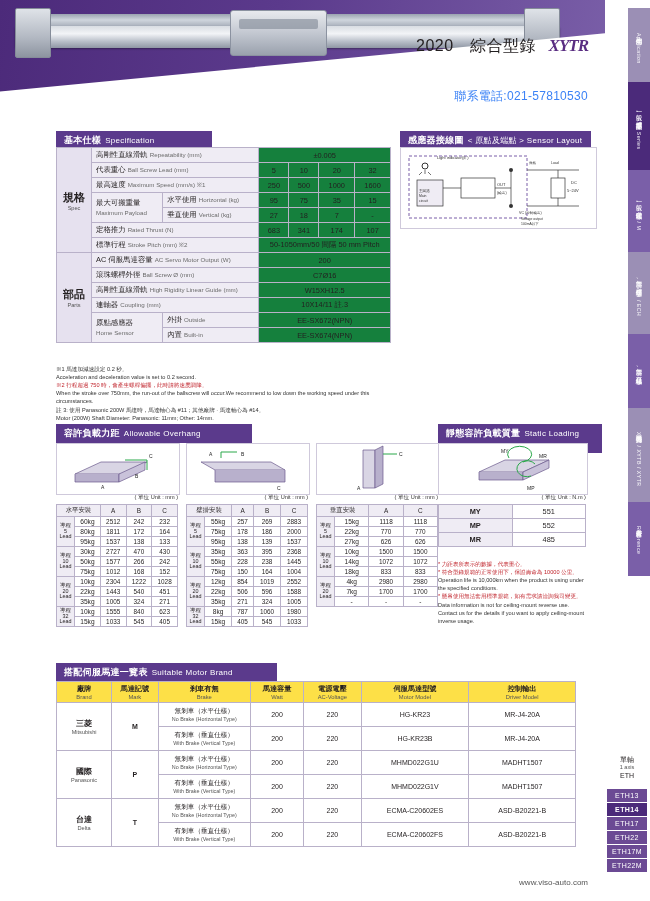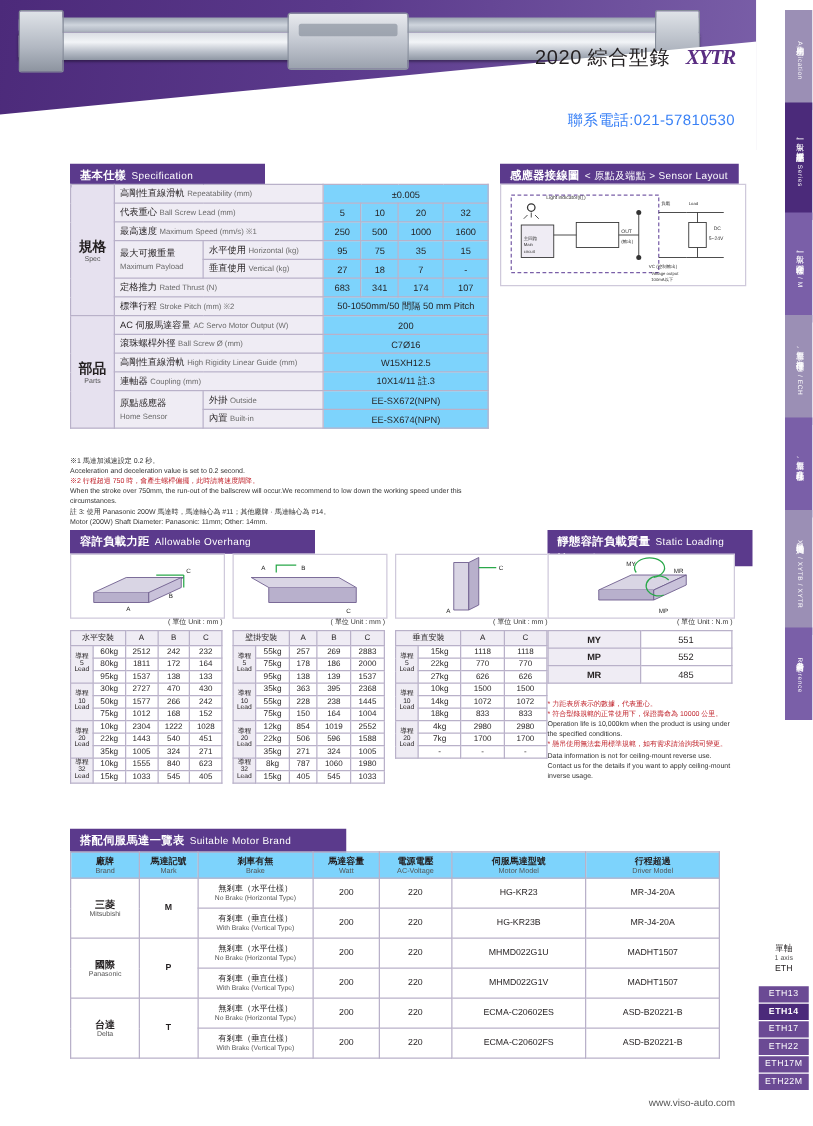--- a/index.html
+++ b/index.html
@@ -35,41 +35,41 @@
   .axisttl{position:absolute;right:3px;width:40px;text-align:center;font-size:7px;color:#231f20;line-height:1.3;}
 
   
   .sechdr{position:absolute;background:#5b3a8c;color:#fff;font-size:9px;font-weight:bold;padding:3px 8px;letter-spacing:.3px;}
   .sechdr .en{font-weight:normal;font-size:8px;margin-left:4px;}
 
   
   table{border-collapse:collapse;}
   .spec td{border:1px solid #b9b1c9;font-size:7.4px;padding:2px 4px;color:#231f20;}
   .spec .lbl{background:#efecf4;}
-  .spec .val{text-align:center;background:#7dd3fc;}
+  .spec .val{text-align:center;background:#15803d;}
   .spec .grp{background:#e6e1ef;text-align:center;font-weight:bold;font-size:11px;width:26px;}
   .spec .en{color:#6b6b6b;font-size:6.2px;}
 
   .note{font-size:5.6px;color:#333;line-height:1.45;}
   .note .red{color:#c0242c;}
 
   
   .oh{border-collapse:collapse;}
   .oh td,.oh th{border:1px solid #b9b1c9;font-size:6.4px;padding:1px 2px;text-align:center;color:#231f20;}
   .oh th{background:#efecf4;font-weight:normal;}
   .oh .side{background:#efecf4;font-size:5.4px;width:13px;line-height:1.05;}
   .oh .wt{background:#ffffff;text-align:center;font-size:6.6px;}
 
   .stat td{border:1px solid #b9b1c9;font-size:7.4px;padding:2px 6px;text-align:center;}
   .stat .lbl{background:#efecf4;font-weight:bold;}
 
   
   .mb{border-collapse:collapse;width:520px;}
   .mb td,.mb th{border:1px solid #b9b1c9;font-size:7px;padding:2px 3px;text-align:center;color:#231f20;}
-  .mb th{background:#7dd3fc;font-weight:bold;font-size:7.2px;}
+  .mb th{background:#fde047;font-weight:bold;font-size:7.2px;}
   .mb th .en{display:block;font-weight:normal;font-size:5.8px;color:#555;}
   .mb .brand{font-size:8px;font-weight:bold;}
   .mb .brand .en{display:block;font-weight:normal;font-size:5.6px;color:#555;}
   .mb .brk{font-size:6.6px;}
   .mb .brk .en{display:block;font-size:5.4px;color:#555;}
 
   .unit{font-size:5.6px;color:#333;text-align:right;}
   .footurl{position:absolute;right:62px;bottom:14px;font-size:8px;color:#555;}
   .diagbox{position:absolute;border:1px solid #cfc9db;background:#fff;}
 </style>
@@ -84,21 +84,21 @@
       <div class="rail"></div>
       <div class="carriage"></div>
       <div class="endblk l"></div>
       <div class="endblk r"></div>
     </div>
     <div class="diag"></div>
   </div>
 
   <div class="yearline">
     <span class="yr">2020</span>
-    <span class="yr" style="margin-left:0;">綜合型錄</span>
+    <span class="yr" style="margin-left:12px;">綜合型錄</span>
     <span class="toyo">XYTR</span>
   </div>
   <div class="phone">聯系電話:021-57810530</div>
 
   <div class="tabrail">
     <div class="tab" style="top:8px;height:72px;background:#9b8fb5;">
       <span>應用例</span>
       <span class="tabsub">Application</span>
     </div>
     <div class="tab" style="top:82px;height:86px;background:#4b2a7a;">
@@ -577,21 +577,21 @@
 
   <table class="mb" style="position:absolute;left:56px;top:681px;">
     <tbody>
         <tr>
       <th style="width:52px"><span>廠牌</span><span class="en">Brand</span></th>
       <th style="width:44px"><span>馬達記號</span><span class="en">Mark</span></th>
       <th style="width:96px"><span>剎車有無</span><span class="en">Brake</span></th>
       <th style="width:52px"><span>馬達容量</span><span class="en">Watt</span></th>
       <th style="width:56px"><span>電源電壓</span><span class="en">AC-Voltage</span></th>
       <th style="width:110px"><span>伺服馬達型號</span><span class="en">Motor Model</span></th>
-      <th style="width:110px"><span>行程超過</span><span class="en">Driver Model</span></th>
+      <th style="width:110px"><span>控制輸出</span><span class="en">Driver Model</span></th>
     </tr>
     <tr style="height:24px;">
       <td class="brand" rowspan="2"><span>三菱</span><span class="en">Mitsubishi</span></td>
       <td rowspan="2" style="font-weight:bold;">M</td>
       <td class="brk"><span>無剎車（水平仕樣）</span><span class="en">No Brake (Horizontal Type)</span></td>
       <td>200</td>
       <td>220</td>
       <td>HG-KR23</td>
       <td>MR-J4-20A</td>
     </tr>

